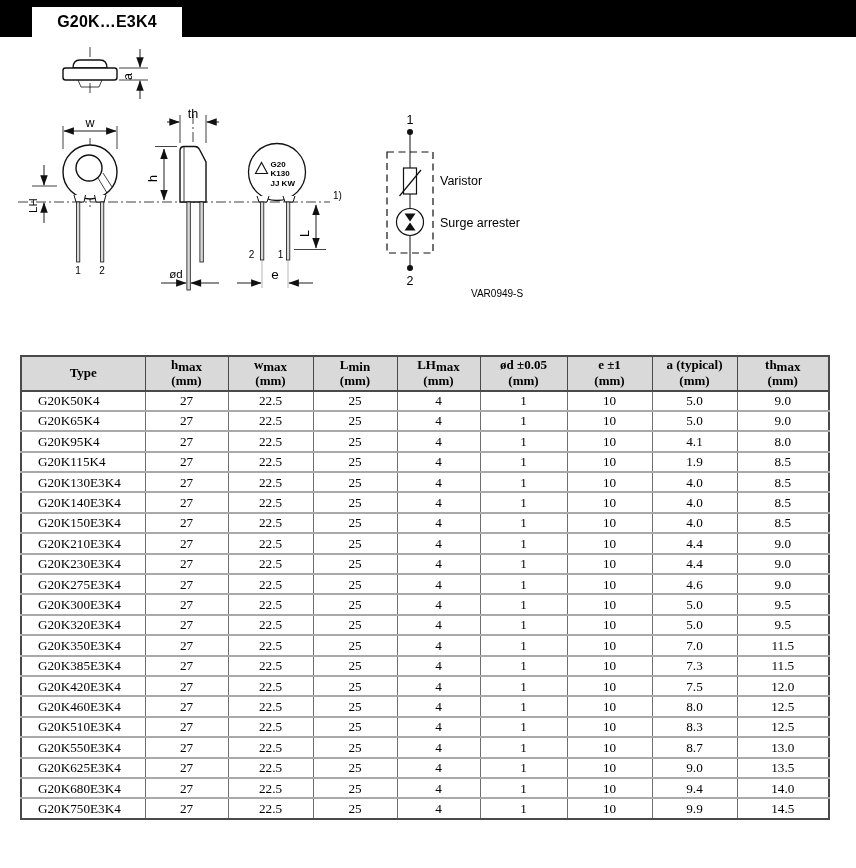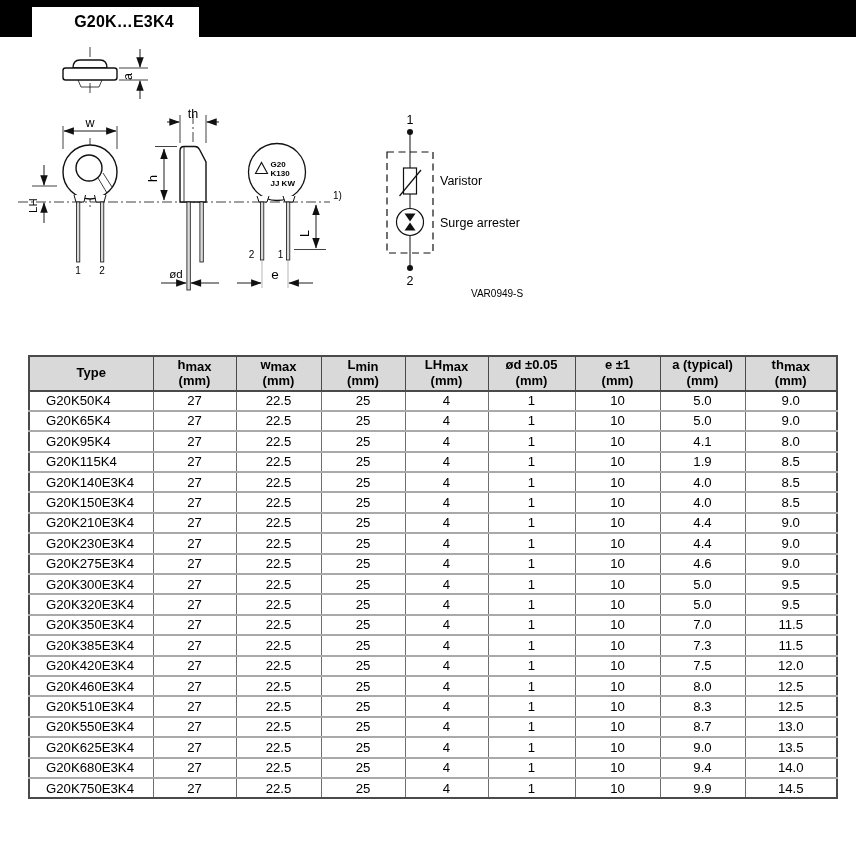--- a/index.html
+++ b/index.html
@@ -2,21 +2,21 @@
 <html><head>
 <meta charset="utf-8">
 <style>
   html,body{margin:0;padding:0;background:#fff;}
   body{font-family:"Liberation Sans", sans-serif; color:#000;}
   #page{position:relative;width:856px;height:868px;background:#fff;overflow:hidden;}
 
   
   .topbar{position:absolute;left:0;top:0;width:856px;height:37px;background:#000;}
   .titlebox{position:absolute;left:32px;top:7px;width:150px;height:30px;background:#fff;
-            display:flex;align-items:center;justify-content:center;padding-left:17px;}
+            display:flex;align-items:center;justify-content:center;}
   .titlebox span{font-size:16px;font-weight:bold;letter-spacing:.2px;}
 
   
   svg.drawing{position:absolute;left:0;top:37px;}
   svg.drawing text{font-family:"Liberation Sans", sans-serif;fill:#000;}
   .outline{fill:#fff;stroke:#111;stroke-width:1.4;}
   .thin{stroke:#111;stroke-width:0.8;fill:none;}
   .dim{stroke:#111;stroke-width:0.95;fill:none;}
   .dashdot{stroke:#111;stroke-width:0.8;fill:none;stroke-dasharray:10 3 2 3;}
   .lead{fill:#d9d9d9;stroke:#111;stroke-width:0.8;}
@@ -25,21 +25,21 @@
   .marktext{font-size:8px;font-weight:bold;}
   .schlabel{font-size:12.5px;}
   .refnum{font-size:10px;}
   .caption{font-size:10px;}
 
   
   .footnote{position:absolute;left:20px;top:301px;font-size:14px;}
   .footnote sup{font-size:10.5px;vertical-align:6px;margin-right:4px;}
 
   
-  .tablewrap{position:absolute;left:28px;top:355px;}
+  .tablewrap{position:absolute;left:20px;top:355px;font-family:Liberation Serif, serif;}
   table{border-collapse:collapse;table-layout:fixed;width:808px;border:2px solid #4a4a4a;}
   th{background:#d9d9d9;border-right:1.5px solid #4a4a4a;border-bottom:2.5px solid #4a4a4a;
      padding:0;height:32.5px;font-size:13px;font-weight:bold;text-align:center;vertical-align:middle;}
   th:last-child{border-right:none;}
   .thw{display:flex;flex-direction:column;justify-content:center;height:100%;line-height:1.25;}
   .th-u:empty{display:none;}
   th sub{font-size:13px;font-weight:bold;vertical-align:-2px;line-height:0;}
   td{border-right:1px solid #6e6e6e;border-bottom:2px solid #a9a9a9;padding:0;height:18.4px;
      font-size:13.2px;text-align:center;vertical-align:middle;line-height:1;}
   td:last-child{border-right:none;}
@@ -281,20 +281,31 @@
             <td>27</td>
             <td>22.5</td>
             <td>25</td>
             <td>4</td>
             <td>1</td>
             <td>10</td>
             <td>1.9</td>
             <td>8.5</td>
           </tr>
           <tr>
+            <td class="type-col">G20K130E3K4</td>
+            <td>27</td>
+            <td>22.5</td>
+            <td>25</td>
+            <td>4</td>
+            <td>1</td>
+            <td>10</td>
+            <td>4.0</td>
+            <td>8.5</td>
+          </tr>
+          <tr>
             <td class="type-col">G20K140E3K4</td>
             <td>27</td>
             <td>22.5</td>
             <td>25</td>
             <td>4</td>
             <td>1</td>
             <td>10</td>
             <td>4.0</td>
             <td>8.5</td>
           </tr>

